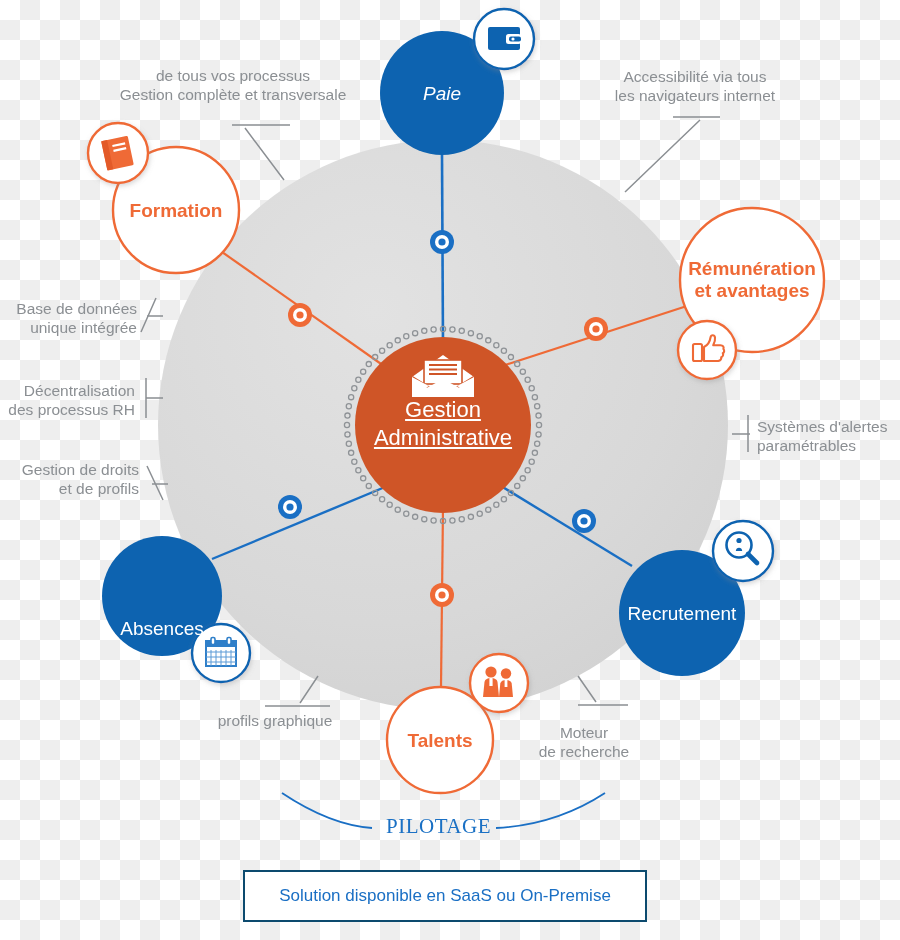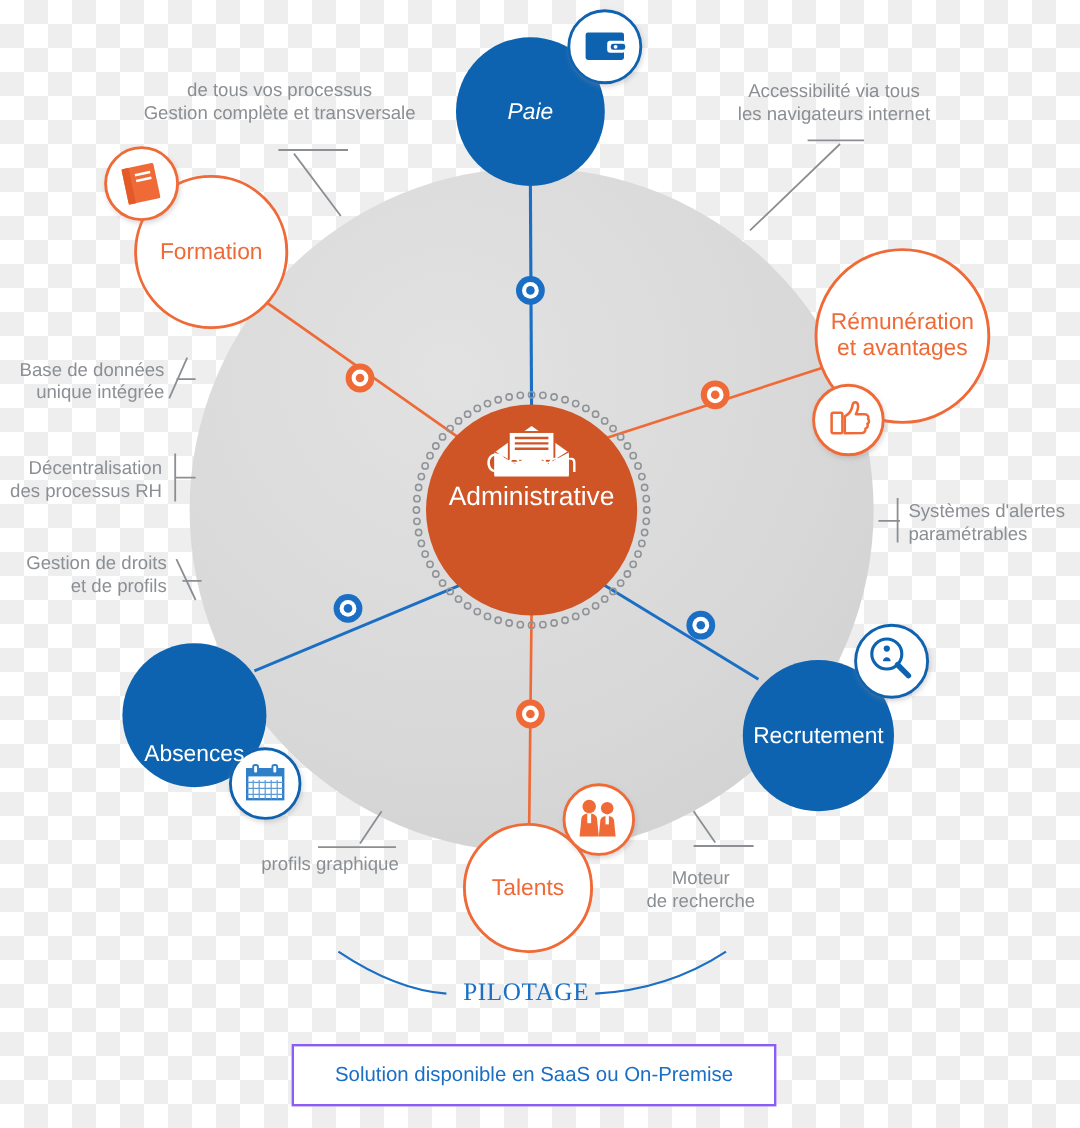--- a/index.html
+++ b/index.html
@@ -24,21 +24,21 @@
   svg#diagram{position:absolute;left:0;top:0;}
 
   .node-label{
     position:absolute;
     text-align:center;
     line-height:1.18;
     pointer-events:none;
     white-space:nowrap;
   }
   .blue-node-label{color:#ffffff;font-size:19px;}
-  .orange-node-label{color:#ef6a36;font-size:19px;}
+  .orange-node-label{color:#ef6a36;font-size:19px;font-weight:bold;}
   .center-label{color:#ffffff;font-size:22px;line-height:1.25;}
 
   .ann{
     position:absolute;
     color:#8b8f93;
     font-size:15.5px;
     line-height:1.25;
     white-space:nowrap;
   }
   .ann.r{text-align:right;}
@@ -47,21 +47,21 @@
 
   .pilotage{
     position:absolute;
     color:#1a70c4;
     font-size:21px;
     letter-spacing:.5px;
   }
   .saas-box{
     position:absolute;
     left:243px;top:870px;width:400px;height:48px;
-    border:2px solid #8b5cf6;
+    border:2px solid #0c4a6e;
     background:#ffffff;
     display:flex;align-items:center;justify-content:center;
   }
   .saas-text{color:#1a6fc4;font-size:17px;}
 </style>
 </head>
 <body>
 
 <div id="checker"></div>
 
@@ -301,21 +301,21 @@
 
     <path d="M 578 705 L 628 705 M 596 702 L 578 676"></path>
   </g>
 
   <g stroke="#1a6fc4" stroke-width="1.8" fill="none">
     <path d="M 282 793 Q 330 825 372 828"></path>
     <path d="M 605 793 Q 556 825 496 828"></path>
   </g>
 </svg>
 
-<div class="node-label center-label" style="left:343px;top:372px;width:200px;">
+<div class="node-label center-label" style="left:343px;top:396px;width:200px;text-decoration:underline;">
   <div>Gestion</div>
   <div>Administrative</div>
 </div>
 
 <div class="node-label blue-node-label" style="left:372px;top:83px;width:140px;font-style:italic;">Paie</div>
 
 <div class="node-label orange-node-label" style="left:652px;top:258px;width:200px;">
   <div>Rémunération</div>
   <div>et avantages</div>
 </div>

